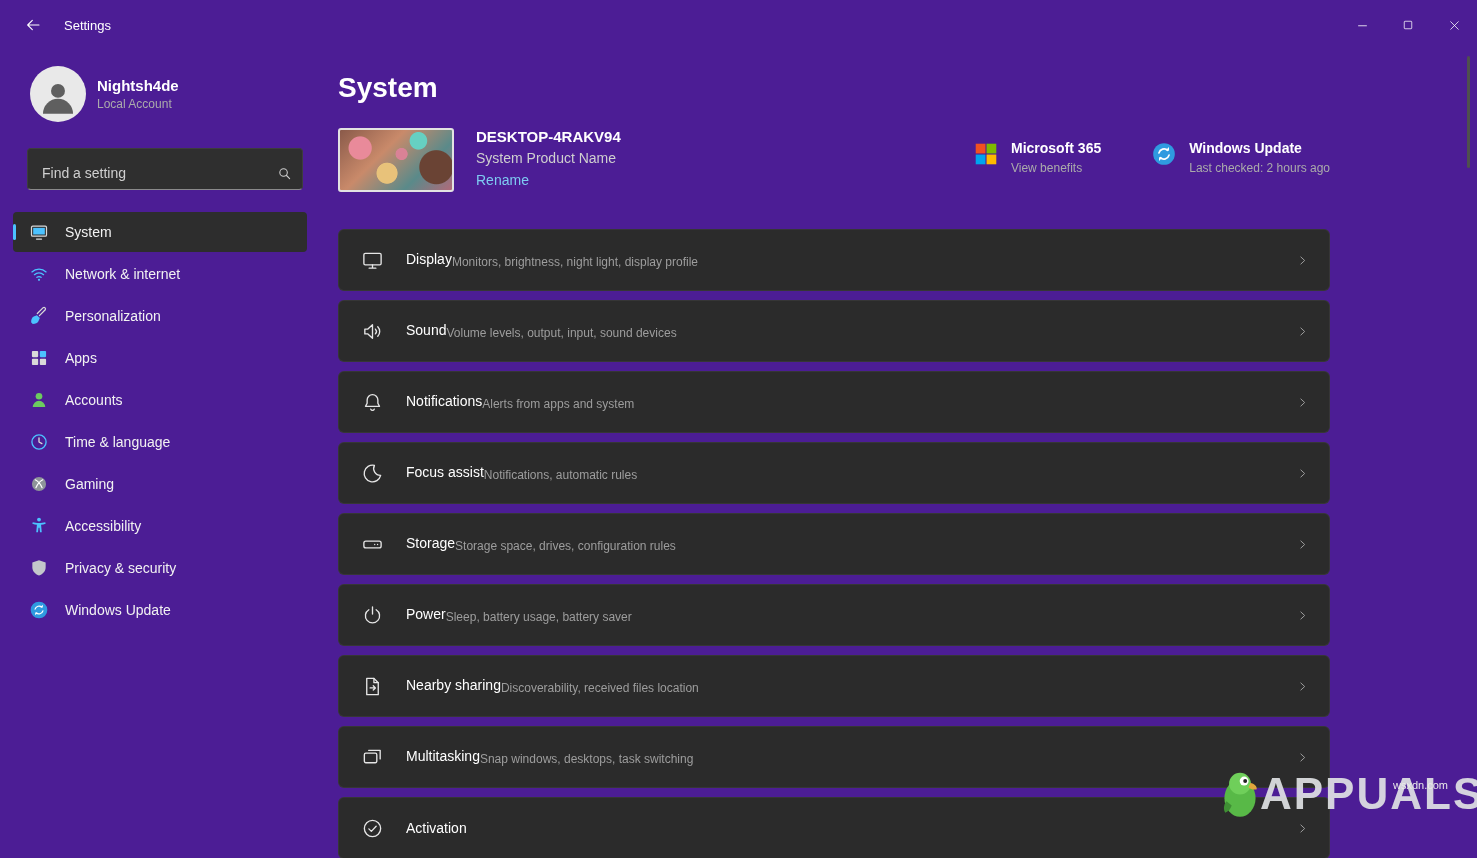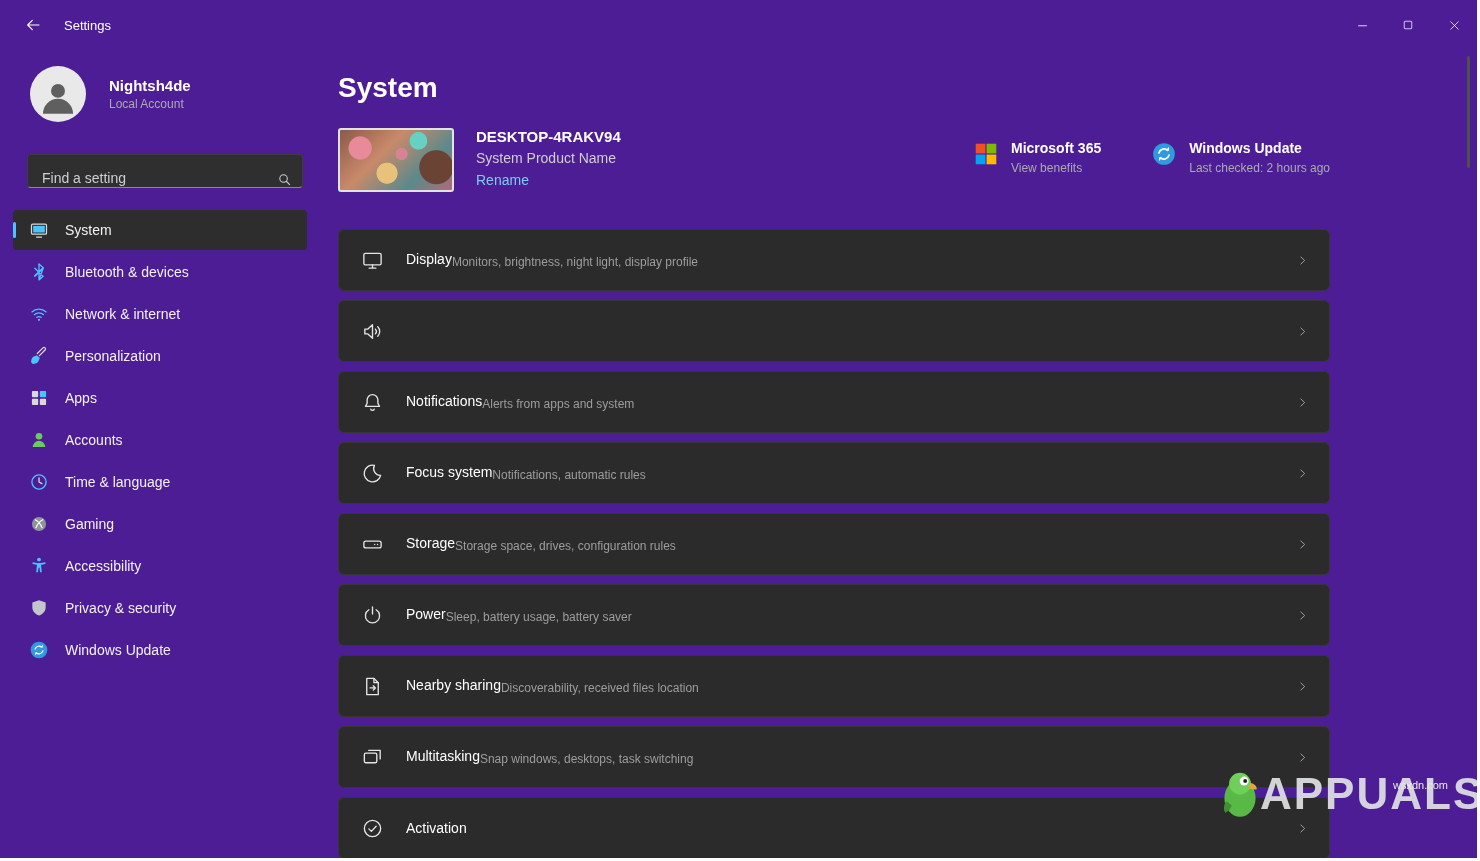--- a/index.html
+++ b/index.html
@@ -10,27 +10,27 @@
   .titlebar{height:50px;display:flex;align-items:center}
   .back-btn{width:34px;height:30px;margin-left:16px;display:flex;align-items:center;justify-content:center;background:transparent;border:none;border-radius:4px;cursor:pointer;padding:0}
   .tb-title{font-size:13px;margin-left:14px;color:#ffffff}
   .tb-controls{margin-left:auto;display:flex;height:100%}
   .tb-btn{width:46px;height:100%;display:flex;align-items:center;justify-content:center;background:transparent;border:none;cursor:pointer;padding:0}
 
   .body-row{display:flex;height:811px}
 
   
   .sidebar{width:320px;flex:none;padding-top:4px}
-  .user{display:flex;align-items:center;gap:23px;padding:12px 16px 14px 30px;border-radius:4px;cursor:pointer}
+  .user{display:flex;align-items:center;gap:11px;padding:12px 16px 14px 30px;border-radius:4px;cursor:pointer}
   .avatar{width:56px;height:56px;border-radius:50%;background:#e9e9e9;display:flex;align-items:center;justify-content:center;overflow:hidden;flex:none}
   .avatar svg{width:38px;height:38px;margin-top:8px}
   .user-name{font-size:15px;font-weight:700}
   .user-type{font-size:12px;color:#ababab;margin-top:3px}
 
-  .search{margin:18px 14px 12px 27px;width:252px;height:32px;background:#2f2f2f;border:1px solid #3d3d3d;border-bottom-color:#8a8a8a;border-radius:4px;display:flex;align-items:flex-end;padding:0 10px 0 12px}
+  .search{margin:12px 14px 12px 27px;width:252px;height:32px;background:#2f2f2f;border:1px solid #3d3d3d;border-bottom-color:#8a8a8a;border-radius:4px;display:flex;align-items:center;padding:8px 10px 0 12px}
   .search input{flex:1;background:transparent;border:none;outline:none;color:#e8e8e8;font-size:14px;font-family:inherit;min-width:0}
   .search input::placeholder{color:#cfcfcf}
   .search svg{width:15px;height:15px;flex:none}
 
   .nav{padding:8px 13px 0 13px}
   .nav-item{position:relative;height:40px;margin:2px 0;display:flex;align-items:center;gap:16px;padding-left:16px;border-radius:4px;cursor:pointer}
   .nav-item.selected{background:#2d2d2d}
   .pill{position:absolute;left:0;top:12px;width:3px;height:16px;border-radius:2px;background:#4cc2ff}
   .nav-ic{width:20px;height:20px;flex:none;display:flex}
   .nav-ic svg{width:100%;height:100%}
@@ -142,29 +142,20 @@
           <span class="nav-ic">
             <svg viewBox="0 0 24 24">
                 <rect x="3" y="5" width="18" height="12" rx="1.5" fill="none" stroke="#d9d9d9" stroke-width="1.5"></rect>
                 <rect x="5" y="7" width="14" height="8" fill="#4cc2ff"></rect>
                 <path d="M9 20.5h6" stroke="#d9d9d9" stroke-width="1.5" stroke-linecap="round"></path>
               </svg>
           </span>
           <span class="nav-label">System</span>
         </div>
 
-        <div class="nav-item">
-          <span class="nav-ic">
-            <svg viewBox="0 0 24 24" fill="none" stroke="#4cc2ff" stroke-width="1.6" stroke-linecap="round" stroke-linejoin="round">
-                <path d="M12 2.5v19l5-4.5-10-9.5M12 21.5l5-14-10 9.5" transform="translate(0,0)"></path>
-                <path d="M12 2.5l5 4.5-10 9.5"></path>
-              </svg>
-          </span>
-          <span class="nav-label">Bluetooth &amp; devices</span>
-        </div>
 
         <div class="nav-item">
           <span class="nav-ic">
             <svg viewBox="0 0 24 24" fill="none" stroke="#4cc2ff" stroke-width="1.6" stroke-linecap="round">
                 <path d="M3.5 9.5a12.5 12.5 0 0 1 17 0"></path>
                 <path d="M6.5 12.8a8.3 8.3 0 0 1 11 0"></path>
                 <path d="M9.5 16a4.2 4.2 0 0 1 5 0"></path>
                 <circle cx="12" cy="19" r="1.3" fill="#4cc2ff" stroke="none"></circle>
               </svg>
           </span>
@@ -316,20 +307,24 @@
           <svg class="chev" viewBox="0 0 24 24">
               <path d="M9 5.5l7 6.5-7 6.5"></path>
             </svg>
         </div>
 
         <div class="card">
           <svg class="ric" viewBox="0 0 24 24">
               <path d="M4 9.5v5h3.2L12 19V5L7.2 9.5z"></path>
               <path d="M15 9.5a3.6 3.6 0 0 1 0 5M17.5 7a7.2 7.2 0 0 1 0 10"></path>
             </svg>
+          <div class="card-text">
+            <span class="card-title">Sound</span>
+            <span class="card-sub">Volume levels, output, input, sound devices</span>
+          </div>
           <svg class="chev" viewBox="0 0 24 24">
               <path d="M9 5.5l7 6.5-7 6.5"></path>
             </svg>
         </div>
 
         <div class="card">
           <svg class="ric" viewBox="0 0 24 24">
               <path d="M12 3.8a5.6 5.6 0 0 1 5.6 5.6v3.4l1.7 3.2H4.7l1.7-3.2V9.4A5.6 5.6 0 0 1 12 3.8z"></path>
               <path d="M10.2 19a1.9 1.9 0 0 0 3.6 0"></path>
             </svg>
@@ -340,21 +335,21 @@
           <svg class="chev" viewBox="0 0 24 24">
               <path d="M9 5.5l7 6.5-7 6.5"></path>
             </svg>
         </div>
 
         <div class="card">
           <svg class="ric" viewBox="0 0 24 24">
               <path d="M14 3.5A8.7 8.7 0 1 0 20.5 14 7.2 7.2 0 0 1 14 3.5z"></path>
             </svg>
           <div class="card-text">
-            <span class="card-title">Focus system</span>
+            <span class="card-title">Focus assist</span>
             <span class="card-sub">Notifications, automatic rules</span>
           </div>
           <svg class="chev" viewBox="0 0 24 24">
               <path d="M9 5.5l7 6.5-7 6.5"></path>
             </svg>
         </div>
 
         <div class="card">
           <svg class="ric" viewBox="0 0 24 24">
               <rect x="3" y="8.5" width="18" height="7" rx="2"></rect>

